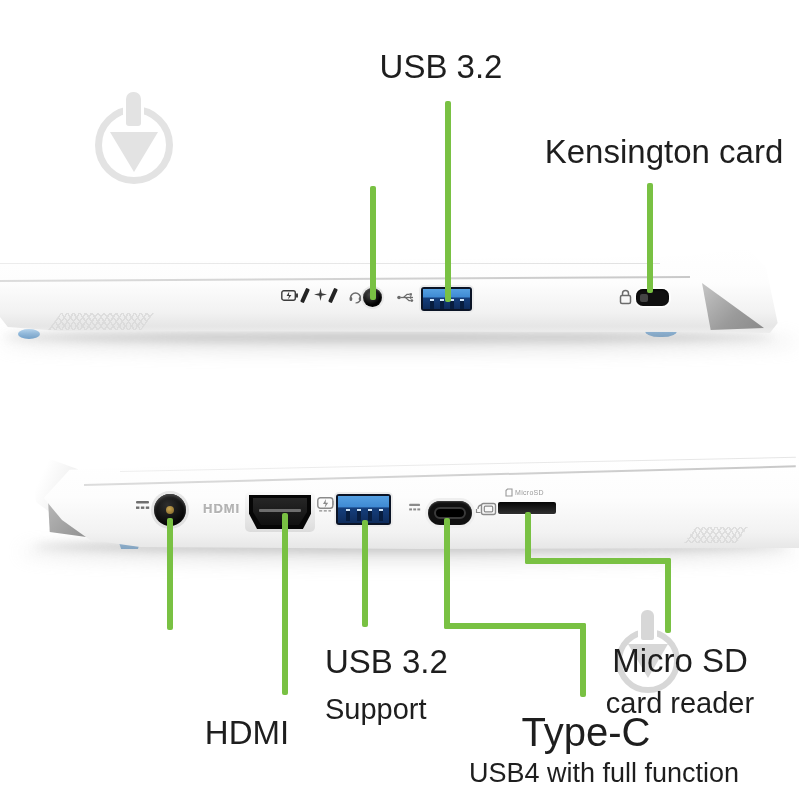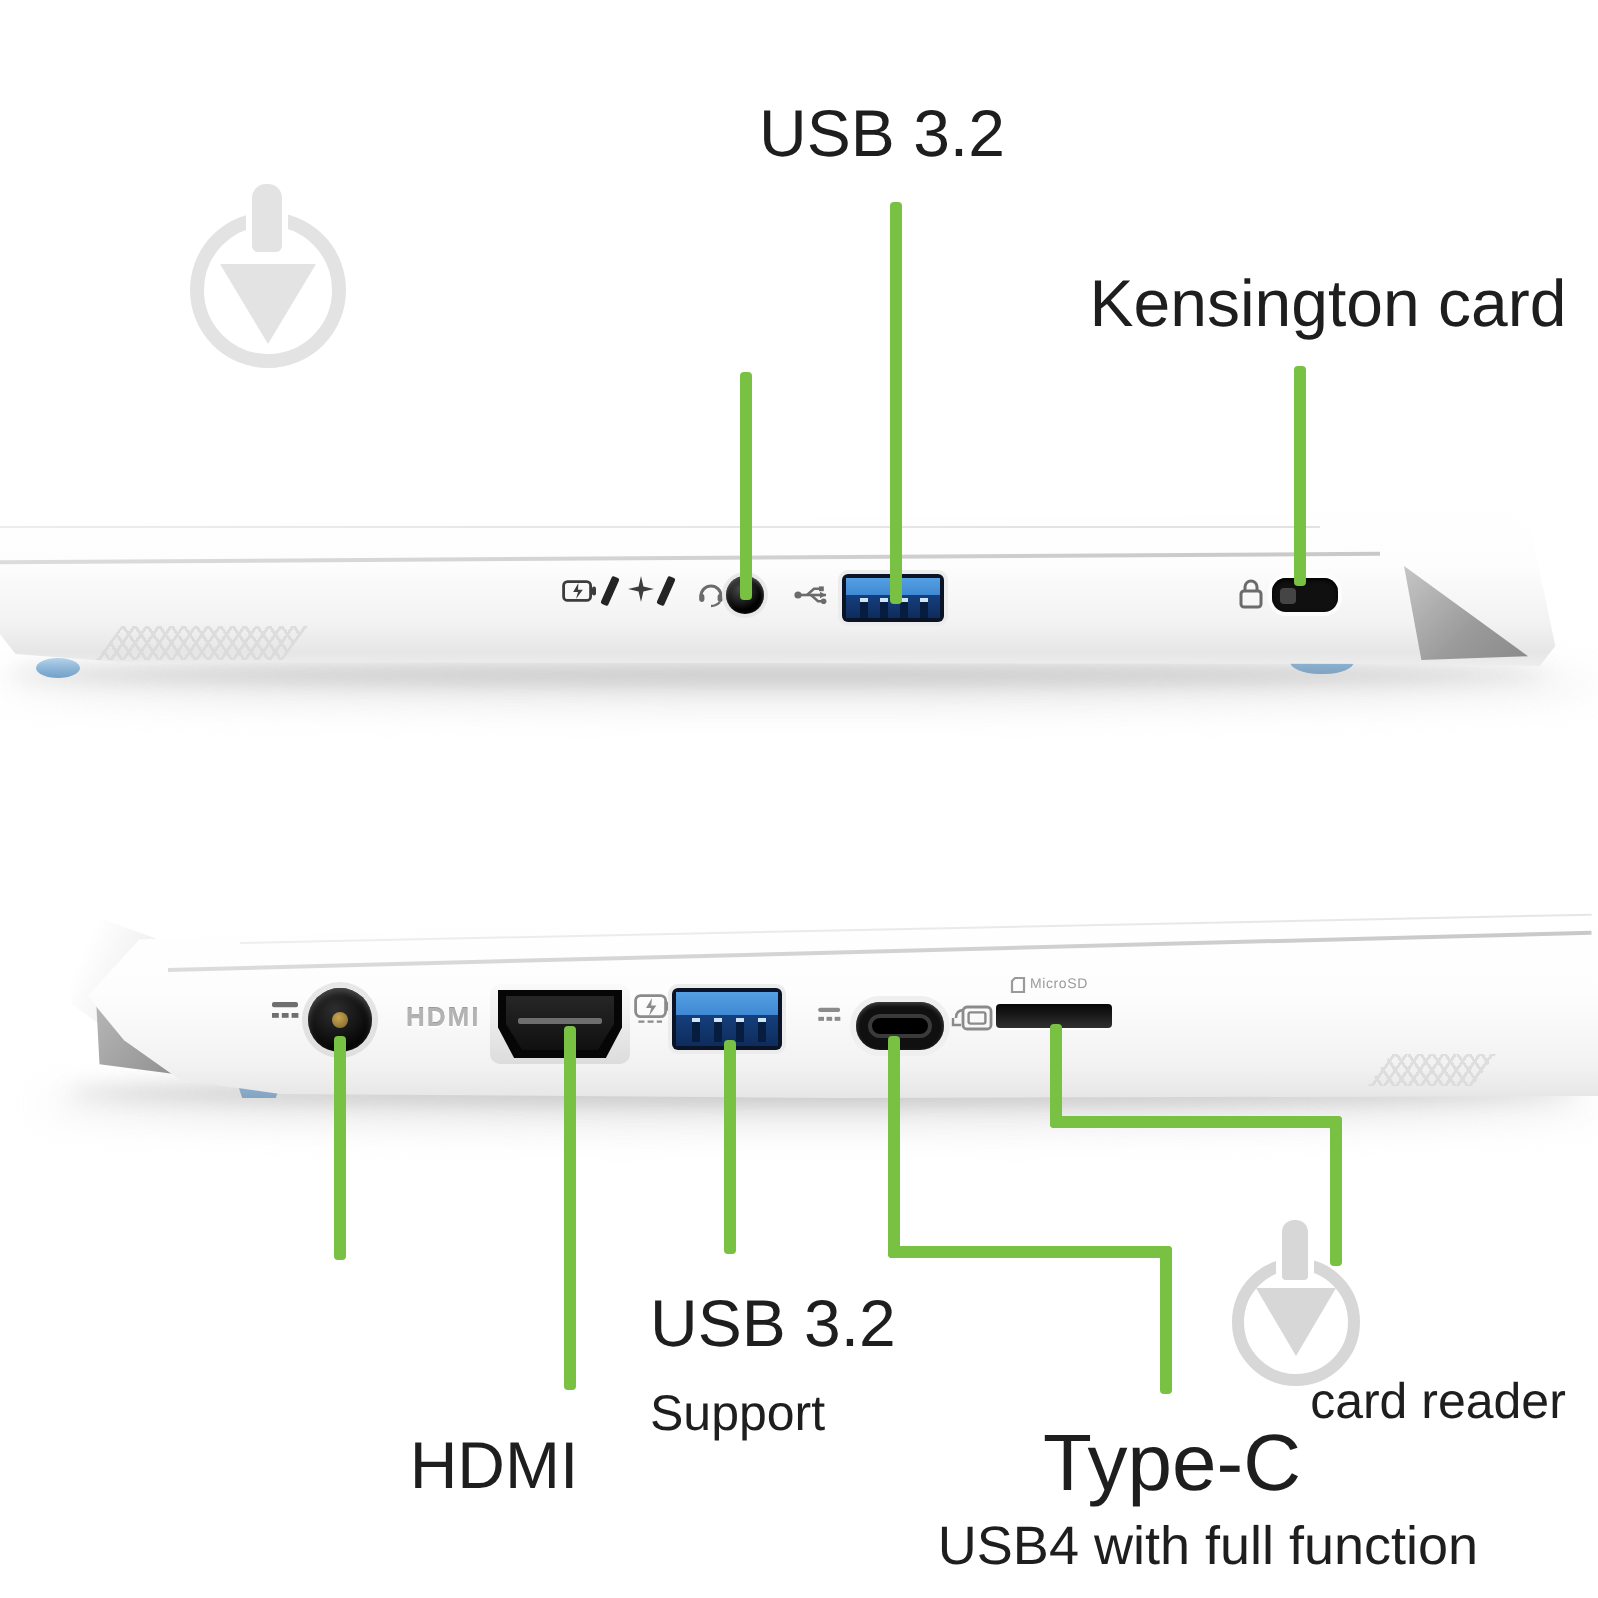--- a/index.html
+++ b/index.html
@@ -6,21 +6,21 @@
   .stage{
     position:relative;width:799px;height:799px;background:#ffffff;overflow:hidden;
     font-family:"Liberation Sans", sans-serif;color:#1e1e1e;
   }
   .abs{position:absolute;}
   
   .lbl{position:absolute;white-space:nowrap;color:#1e1e1e;line-height:1.05;z-index:6;}
   .lbl.center{transform:translateX(-50%);}
   .big{font-size:33px;}
   .huge{font-size:40px;}
-  .note{font-size:25px;}
+  .note{font-size:29px;}
   .note27{font-size:27px;}
   
   .gl{position:absolute;background:#79c143;z-index:5;border-radius:2px;}
   
   .wm-ring{position:absolute;border-radius:50%;z-index:1;}
   .wm-stem{position:absolute;z-index:1;box-shadow:0 0 0 3px #ffffff;}
   .wm-tri{position:absolute;width:0;height:0;z-index:1;}
   
   .laptop{position:absolute;z-index:2;}
   .lt-body{position:absolute;
@@ -253,15 +253,16 @@
   <div class="gl" style="left:665px;top:558px;width:6px;height:75px;"></div>
 
   <div class="lbl big center" style="left:441px;top:50px;">USB 3.2</div>
   <div class="lbl big center" style="left:664px;top:135px;">Kensington card</div>
 
   <div class="lbl big center" style="left:247px;top:716px;">HDMI</div>
   <div class="lbl big" style="left:325px;top:645px;">USB 3.2</div>
   <div class="lbl note" style="left:325px;top:694px;">Support</div>
   <div class="lbl huge center" style="left:586px;top:711px;">Type-C</div>
   <div class="lbl note27 center" style="left:604px;top:759px;">USB4 with full function</div>
-  <div class="lbl note center" style="left:680px;top:688px;margin-left:39px;">card reader</div>
+  <div class="lbl big center" style="left:680px;top:644px;">Micro SD</div>
+  <div class="lbl note center" style="left:680px;top:688px;">card reader</div>
 
 </div>
 
 </body></html>

